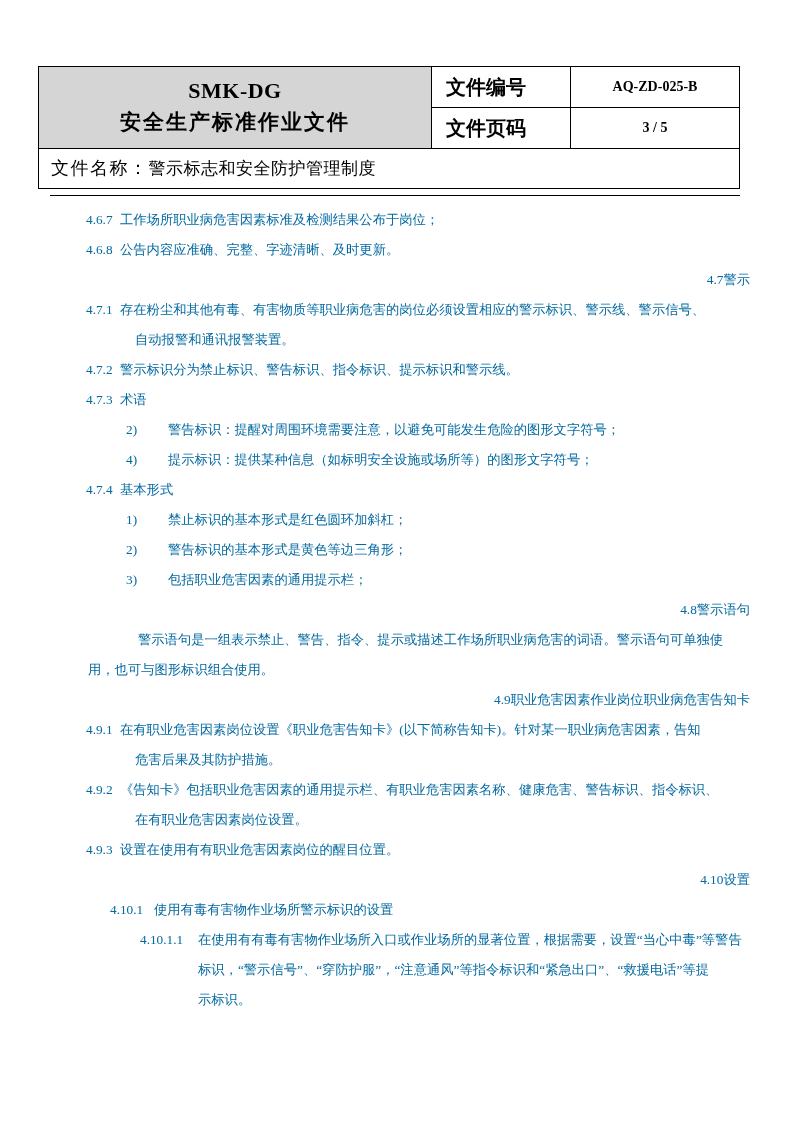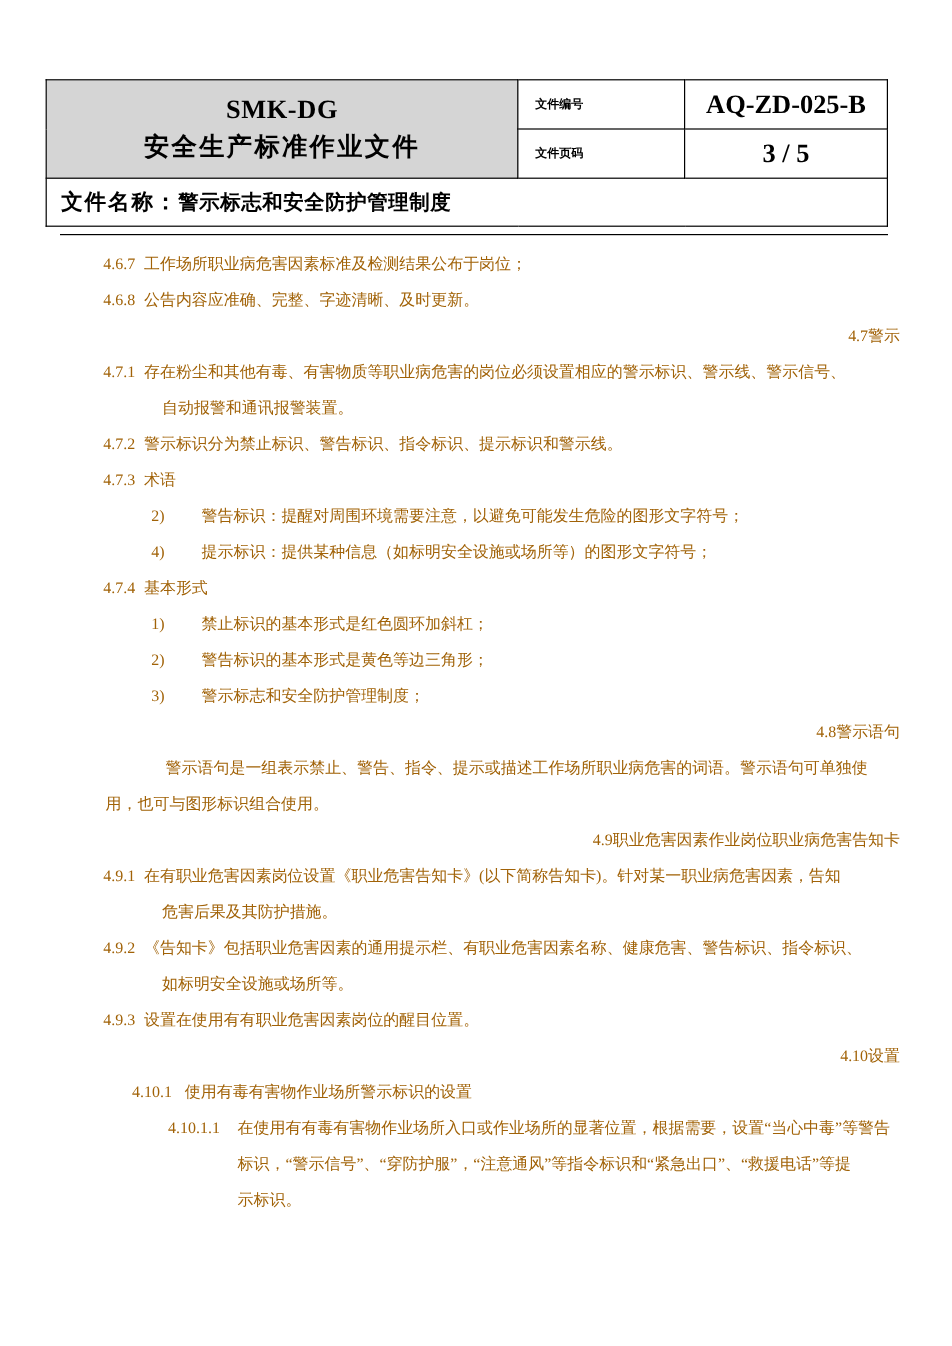--- a/index.html
+++ b/index.html
@@ -53,32 +53,32 @@
   .title-line-2 {
     font-family: "Liberation Serif", "DejaVu Serif", serif;
     font-weight: bold;
     font-size: 21px;
     letter-spacing: 2px;
     line-height: 32px;
   }
 
   .cell-label {
     font-weight: bold;
-    font-size: 10px;
+    font-size: 20px;
     padding: 5px 0 5px 14px !important;
     height: 30px;
   }
   .cell-value {
     font-weight: bold;
-    font-size: 22px;
+    font-size: 14px;
     text-align: center;
     height: 30px;
   }
   .cell-docname {
-    font-weight: bold;
+    font-weight: normal;
     font-size: 17px;
     padding: 7px 0 8px 12px !important;
     letter-spacing: 0.5px;
     margin-top: 47px;
   }
   .docname-label {
     font-size: 18px;
     letter-spacing: 1.5px;
   }
 
@@ -94,21 +94,21 @@
 
   
   .body {
     position: absolute;
     left: 50px;
     top: 205px;
     width: 700px;
     font-family: "Liberation Serif", "DejaVu Serif", serif;
     font-size: 13.3px;
     line-height: 30px;
-    color: #a16207;
+    color: #0369a1;
   }
 
   .line {
     display: block;
     white-space: nowrap;
   }
   .para {
     display: block;
   }
 
@@ -191,39 +191,39 @@
 
     <div class="line lvl-sub"><span class="mark">4.7.3</span><span>术语</span></div>
 
     <div class="line lvl-item"><span class="mark-item">2)</span><span>警告标识：提醒对周围环境需要注意，以避免可能发生危险的图形文字符号；</span></div>
     <div class="line lvl-item"><span class="mark-item">4)</span><span>提示标识：提供某种信息（如标明安全设施或场所等）的图形文字符号；</span></div>
 
     <div class="line lvl-sub"><span class="mark">4.7.4</span><span>基本形式</span></div>
 
     <div class="line lvl-item"><span class="mark-item">1)</span><span>禁止标识的基本形式是红色圆环加斜杠；</span></div>
     <div class="line lvl-item"><span class="mark-item">2)</span><span>警告标识的基本形式是黄色等边三角形；</span></div>
-    <div class="line lvl-item"><span class="mark-item">3)</span><span>警示标志和安全防护管理制度；</span></div>
+    <div class="line lvl-item"><span class="mark-item">3)</span><span>包括职业危害因素的通用提示栏；</span></div>
 
     <div class="line lvl-num"><span class="mark">4.8</span><span>警示语句</span></div>
 
     <div class="para">
       <div class="line first-indent">警示语句是一组表示禁止、警告、指令、提示或描述工作场所职业病危害的词语。警示语句可单独使</div>
       <div class="line cont-para">用，也可与图形标识组合使用。</div>
     </div>
 
     <div class="line lvl-num"><span class="mark">4.9</span><span>职业危害因素作业岗位职业病危害告知卡</span></div>
 
     <div class="para">
       <div class="line lvl-sub"><span class="mark">4.9.1</span><span>在有职业危害因素岗位设置《职业危害告知卡》(以下简称告知卡)。针对某一职业病危害因素，告知</span></div>
       <div class="line cont-sub">危害后果及其防护措施。</div>
     </div>
 
     <div class="para">
       <div class="line lvl-sub"><span class="mark">4.9.2</span><span>《告知卡》包括职业危害因素的通用提示栏、有职业危害因素名称、健康危害、警告标识、指令标识、</span></div>
-      <div class="line cont-sub">如标明安全设施或场所等。</div>
+      <div class="line cont-sub">在有职业危害因素岗位设置。</div>
     </div>
 
     <div class="line lvl-sub"><span class="mark">4.9.3</span><span>设置在使用有有职业危害因素岗位的醒目位置。</span></div>
 
     <div class="line lvl-num"><span class="mark-wide">4.10</span><span>设置</span></div>
 
     <div class="line lvl-deep"><span class="mark-deep">4.10.1</span><span>使用有毒有害物作业场所警示标识的设置</span></div>
 
     <div class="para">
       <div class="line lvl-deeper"><span class="mark-deeper">4.10.1.1</span><span>在使用有有毒有害物作业场所入口或作业场所的显著位置，根据需要，设置“当心中毒”等警告</span></div>

